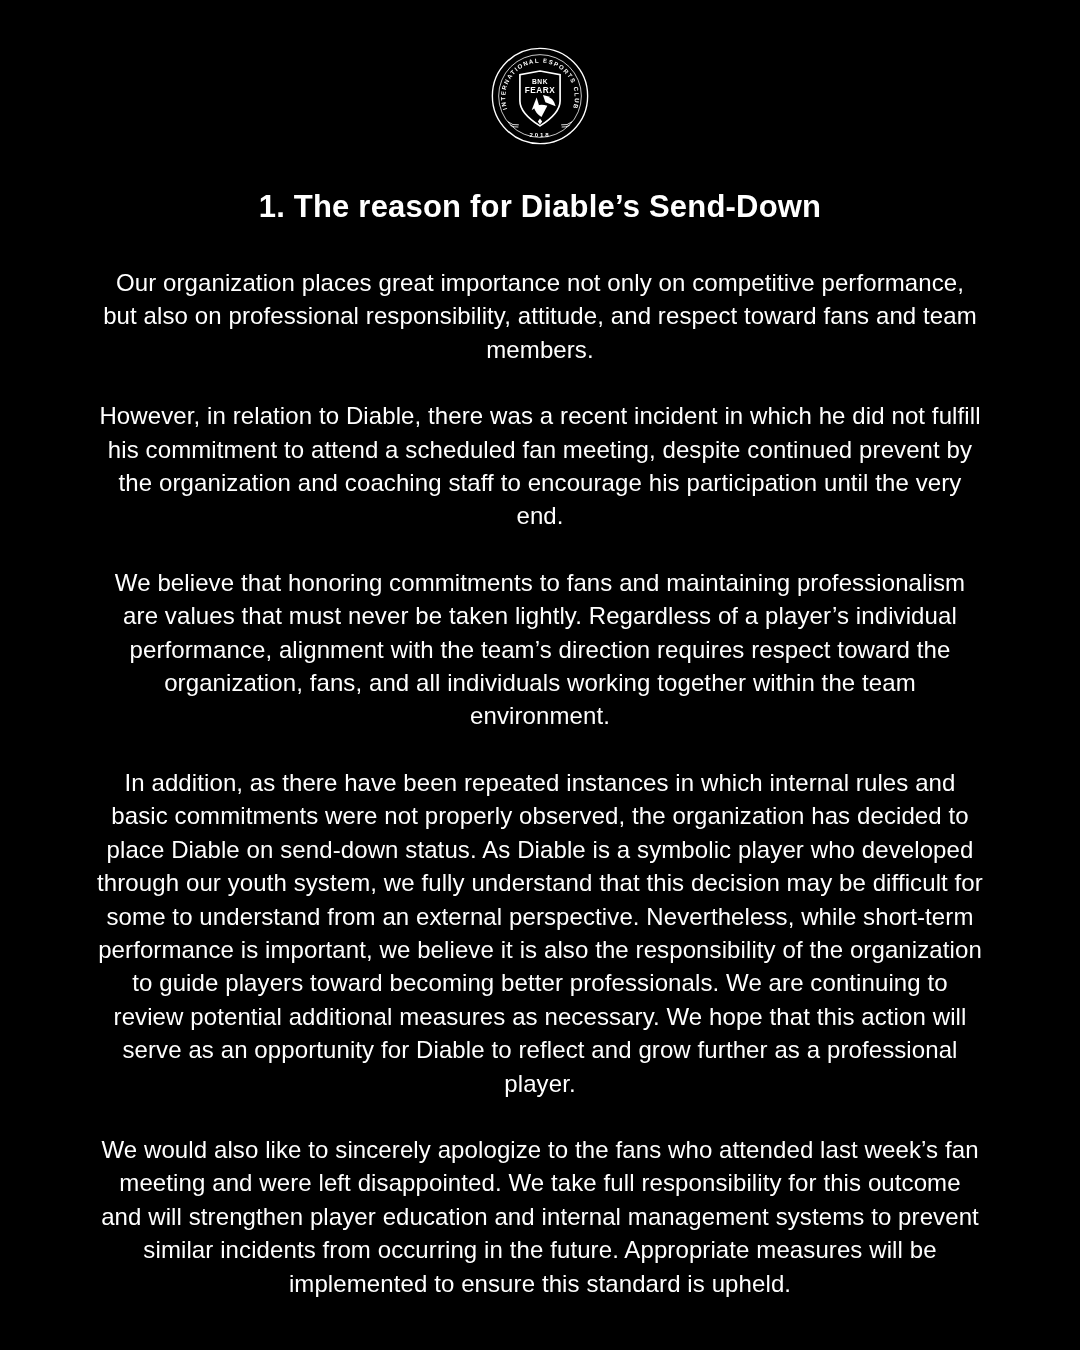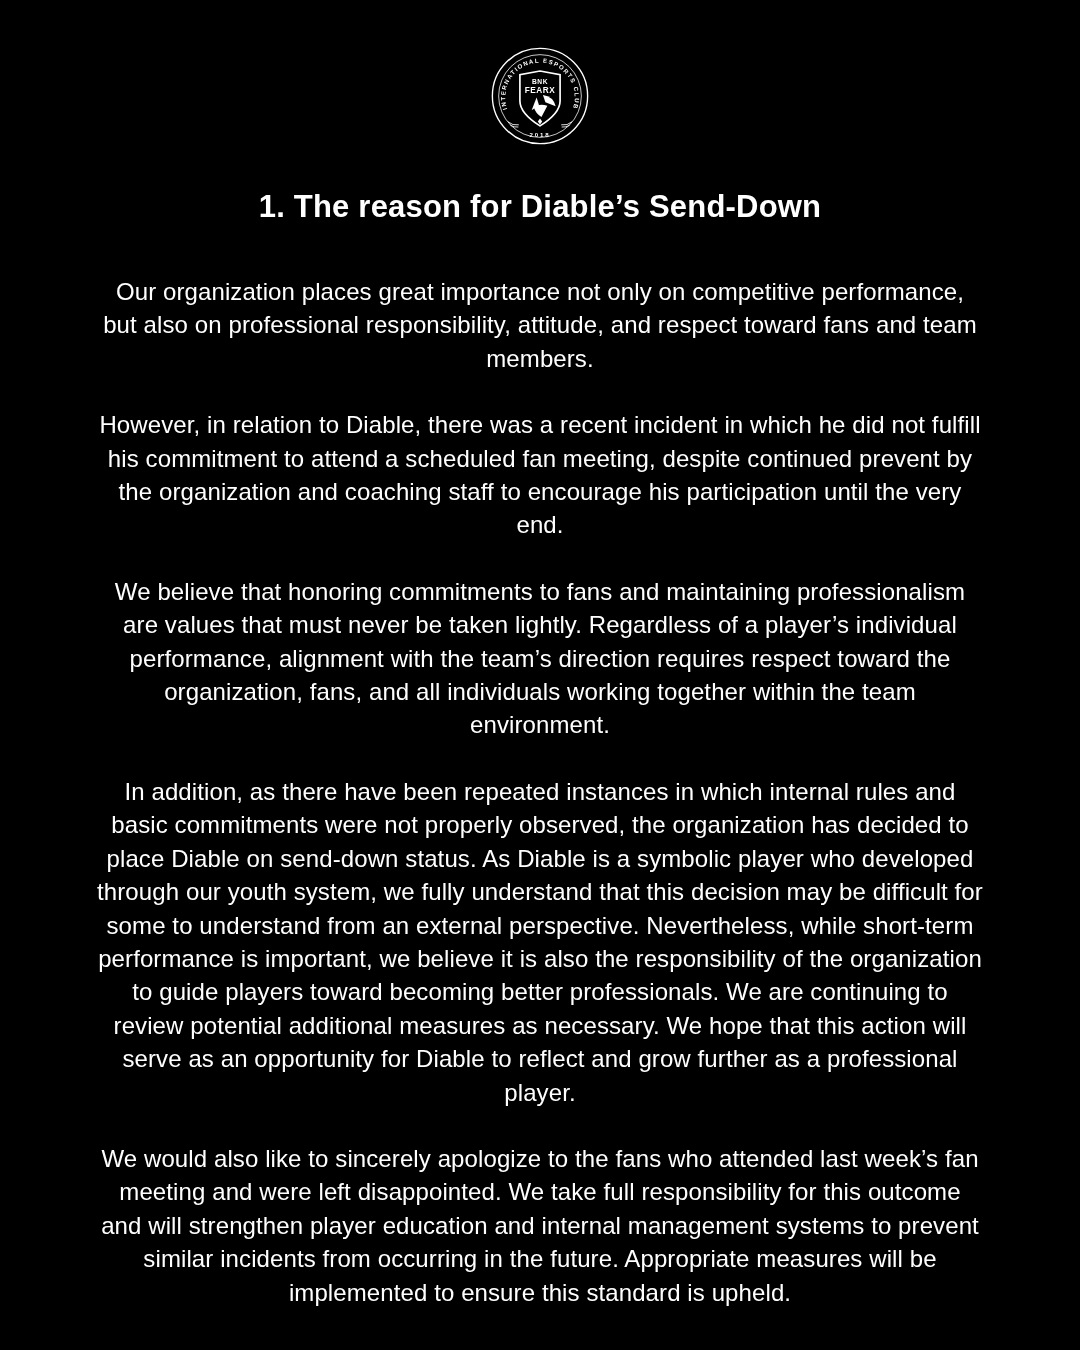--- a/index.html
+++ b/index.html
@@ -20,21 +20,21 @@
     text-align: center;
   }
   .logo-wrap {
     margin-top: 47px;
     width: 98px;
     height: 98px;
     flex: 0 0 auto;
   }
   .logo-wrap svg { display: block; width: 100%; height: 100%; }
   h1.title {
-    margin: 44px 0 17px 0;
+    margin: 44px 0 8px 0;
     font-size: 31px;
     line-height: 36px;
     font-weight: 700;
     letter-spacing: 0.2px;
   }
   .content {
     width: 888px;
     margin: 0 auto;
     text-align: center;
   }

